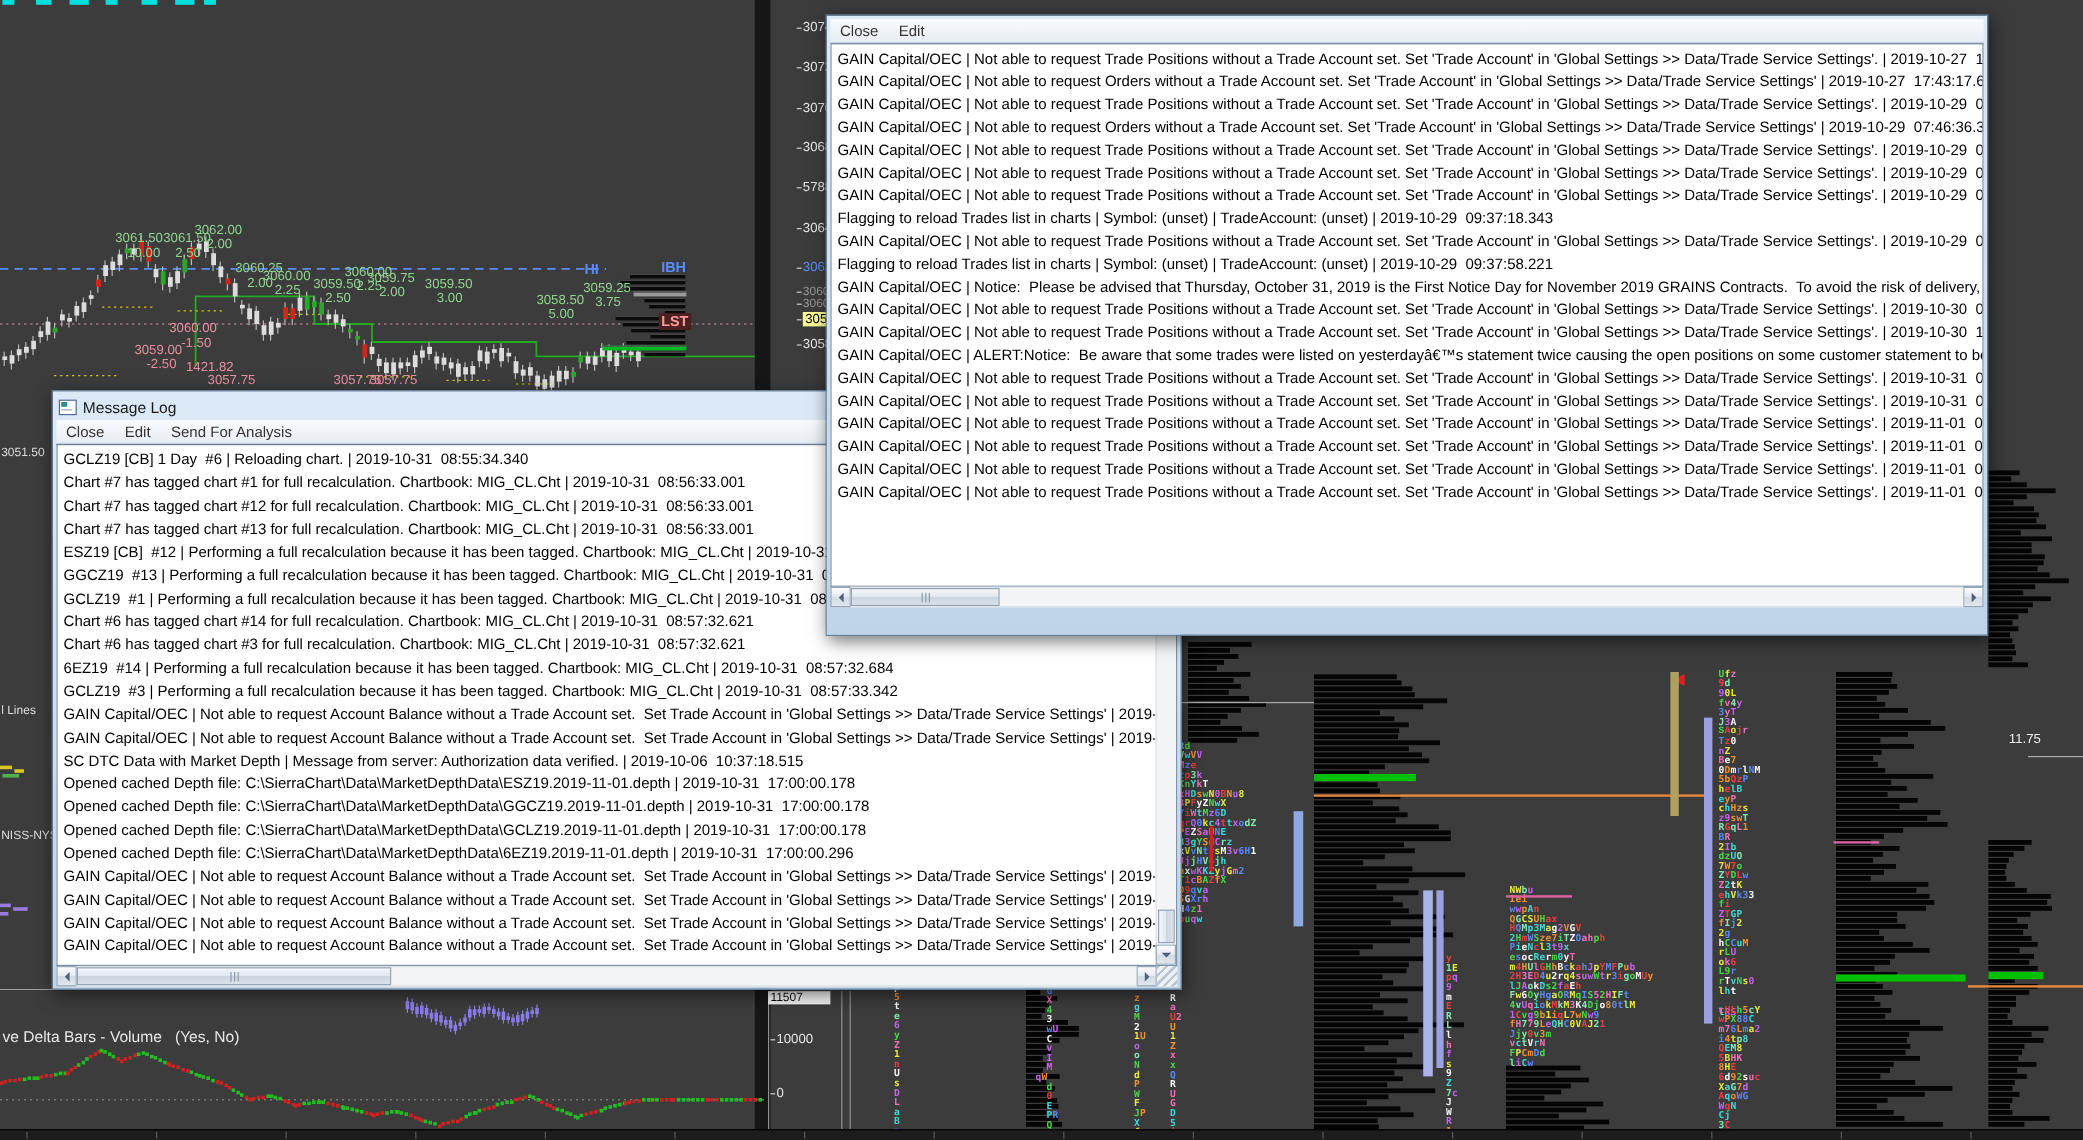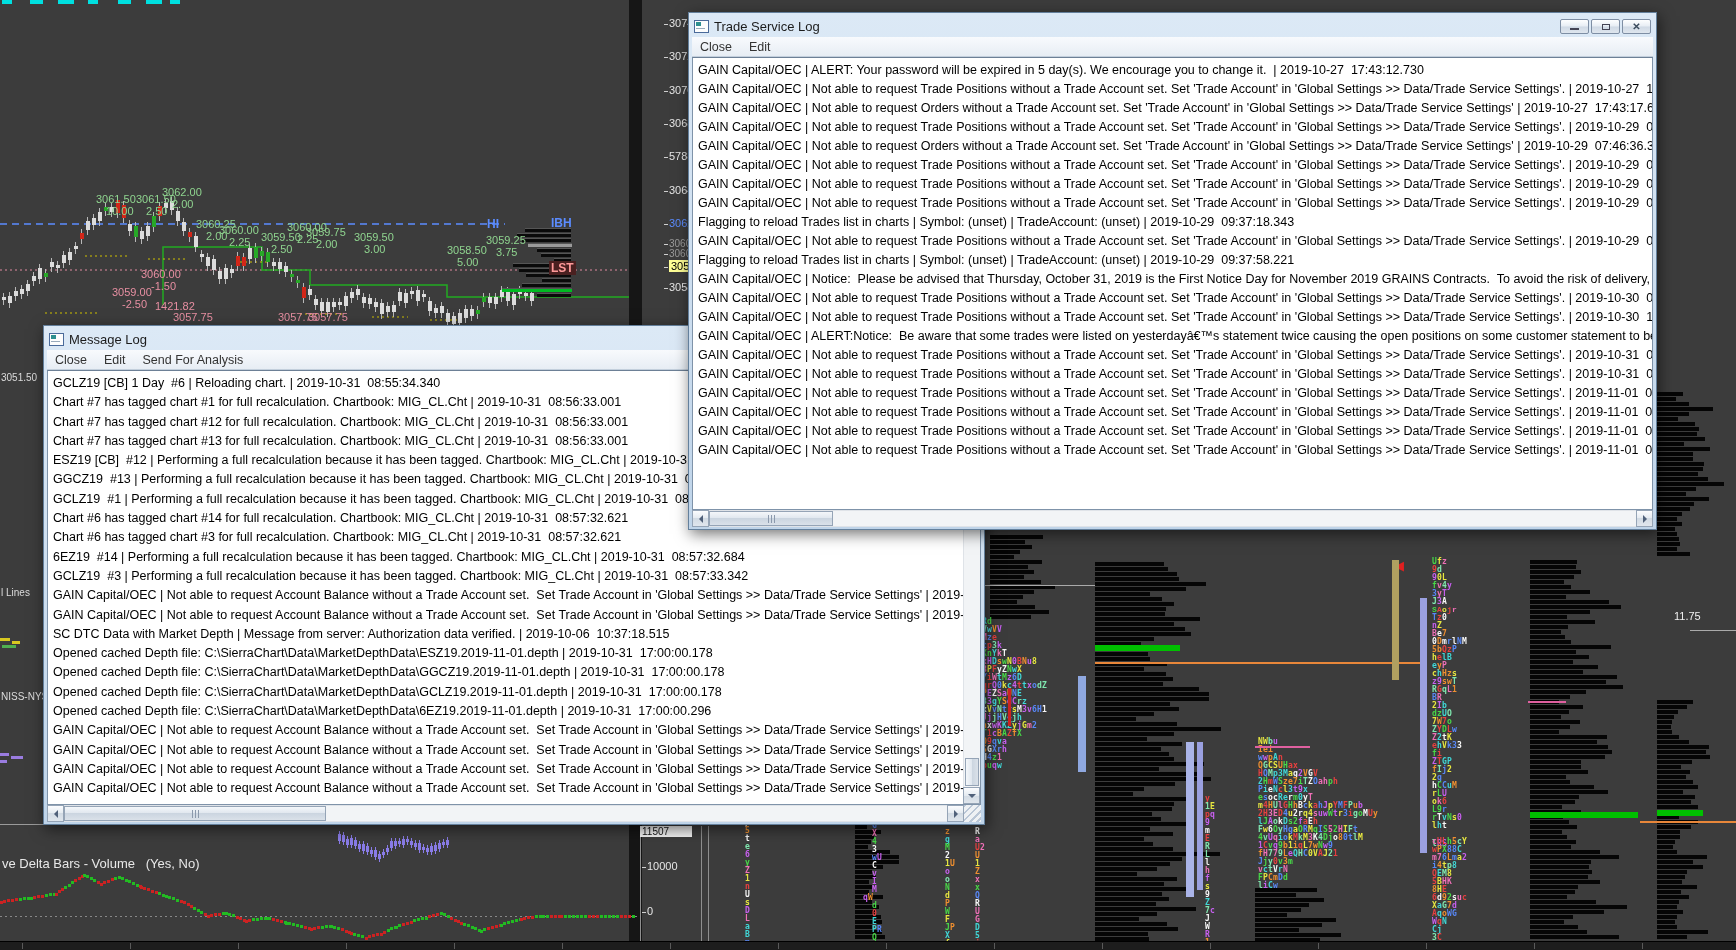--- a/index.html
+++ b/index.html
@@ -1205,45 +1205,26 @@
         </div>
       </div>
       <div class="sb-btn">
           <span class="tri right"></span>
         </div>
       <div class="corner"></div>
     </div>
   </div>
 
   <div class="win" id="win-tsl" style="left:688px;top:12px;width:969px;height:518px;z-index:20">
-    <div class="titlebar">
-      <span class="doc-icon">
-          <i></i>
-          <b></b>
-        </span>
-      <span class="title">Trade Service Log</span>
-      <span class="capbtns">
-        <span class="cap-btn">
-            <span class="minbar"></span>
-          </span>
-        <span class="cap-btn">
-            <span class="restbox"></span>
-          </span>
-        <span class="cap-btn">
-            <span class="closex">✕</span>
-          </span>
-      </span>
-    </div>
     <div class="menubar">
         <span class="menu-item">Close</span>
         <span class="menu-item">Edit</span>
       </div>
     <div class="content" style="height:453px">
       <div class="lines">
-          <div class="log-line">GAIN Capital/OEC | ALERT: Your password will be expired in 5 day(s). We encourage you to change it.  | 2019-10-27  17:43:12.730</div>
           <div class="log-line">GAIN Capital/OEC | Not able to request Trade Positions without a Trade Account set. Set 'Trade Account' in 'Global Settings &gt;&gt; Data/Trade Service Settings'. | 2019-10-27  17:4</div>
           <div class="log-line">GAIN Capital/OEC | Not able to request Orders without a Trade Account set. Set 'Trade Account' in 'Global Settings &gt;&gt; Data/Trade Service Settings' | 2019-10-27  17:43:17.613 *</div>
           <div class="log-line">GAIN Capital/OEC | Not able to request Trade Positions without a Trade Account set. Set 'Trade Account' in 'Global Settings &gt;&gt; Data/Trade Service Settings'. | 2019-10-29  07:4</div>
           <div class="log-line">GAIN Capital/OEC | Not able to request Orders without a Trade Account set. Set 'Trade Account' in 'Global Settings &gt;&gt; Data/Trade Service Settings' | 2019-10-29  07:46:36.334 *</div>
           <div class="log-line">GAIN Capital/OEC | Not able to request Trade Positions without a Trade Account set. Set 'Trade Account' in 'Global Settings &gt;&gt; Data/Trade Service Settings'. | 2019-10-29  08:2</div>
           <div class="log-line">GAIN Capital/OEC | Not able to request Trade Positions without a Trade Account set. Set 'Trade Account' in 'Global Settings &gt;&gt; Data/Trade Service Settings'. | 2019-10-29  08:2</div>
           <div class="log-line">GAIN Capital/OEC | Not able to request Trade Positions without a Trade Account set. Set 'Trade Account' in 'Global Settings &gt;&gt; Data/Trade Service Settings'. | 2019-10-29  09:3</div>
           <div class="log-line">Flagging to reload Trades list in charts | Symbol: (unset) | TradeAccount: (unset) | 2019-10-29  09:37:18.343</div>
           <div class="log-line">GAIN Capital/OEC | Not able to request Trade Positions without a Trade Account set. Set 'Trade Account' in 'Global Settings &gt;&gt; Data/Trade Service Settings'. | 2019-10-29  09:3</div>
           <div class="log-line">Flagging to reload Trades list in charts | Symbol: (unset) | TradeAccount: (unset) | 2019-10-29  09:37:58.221</div>

